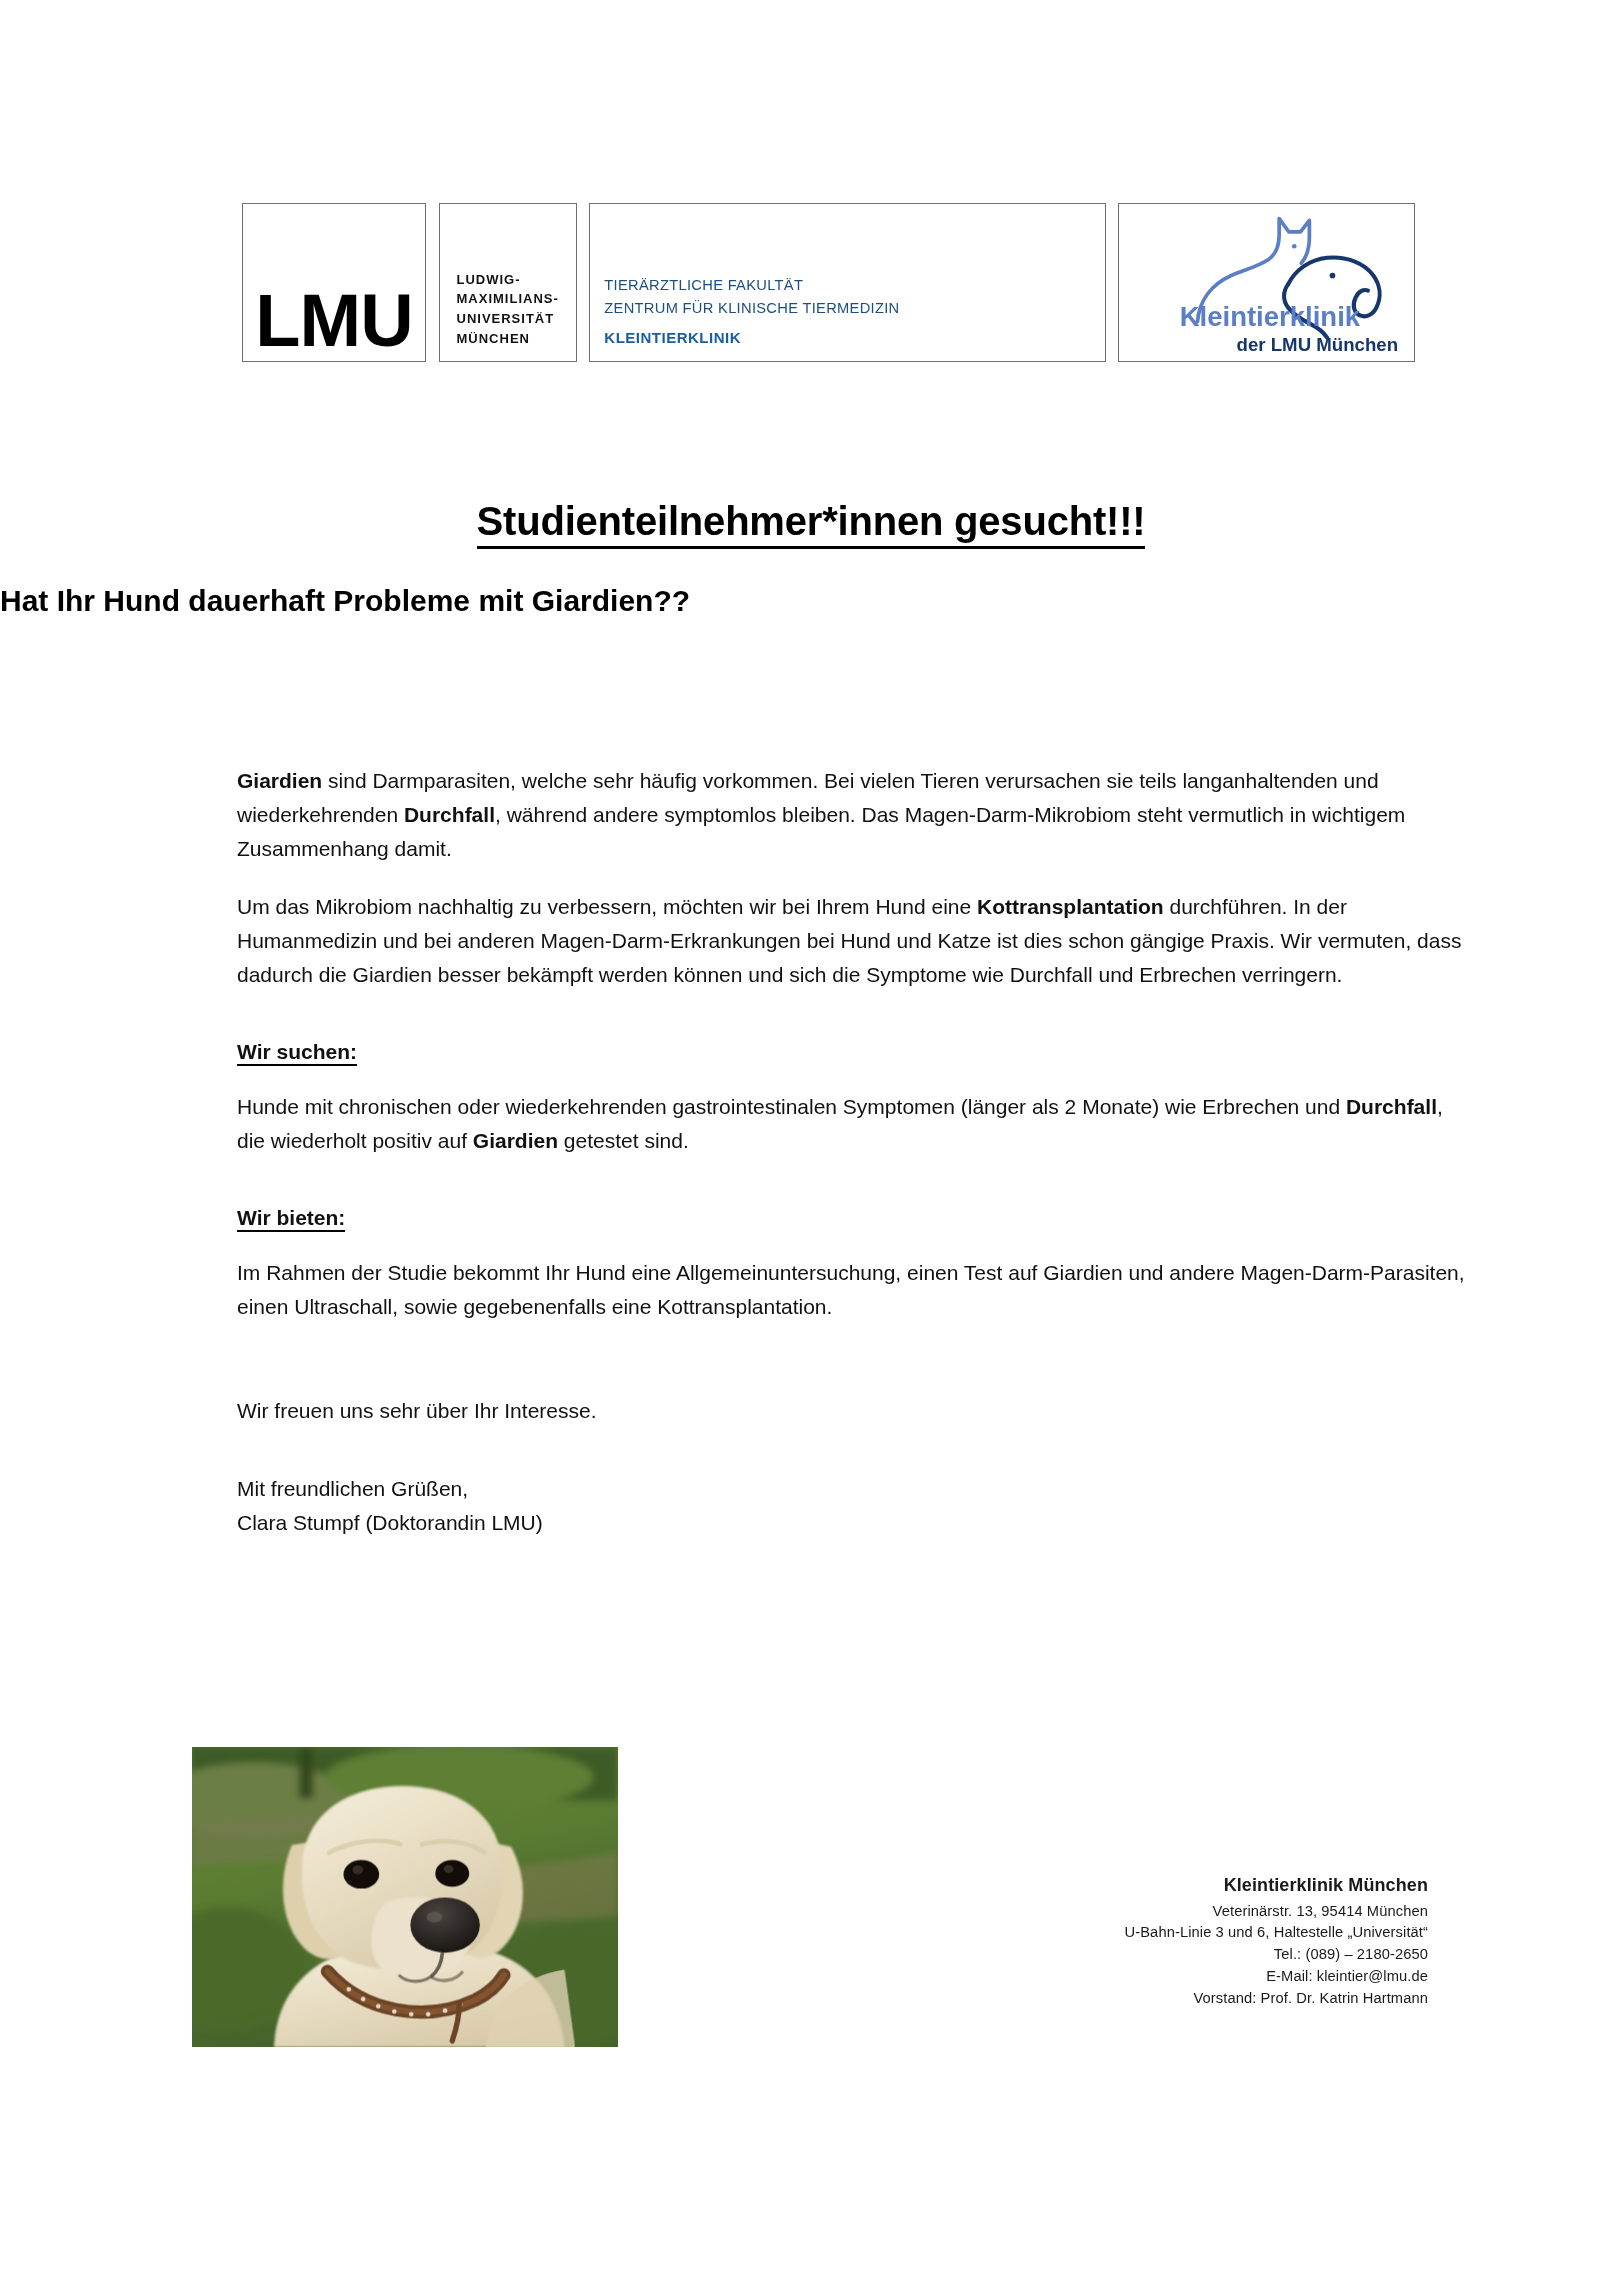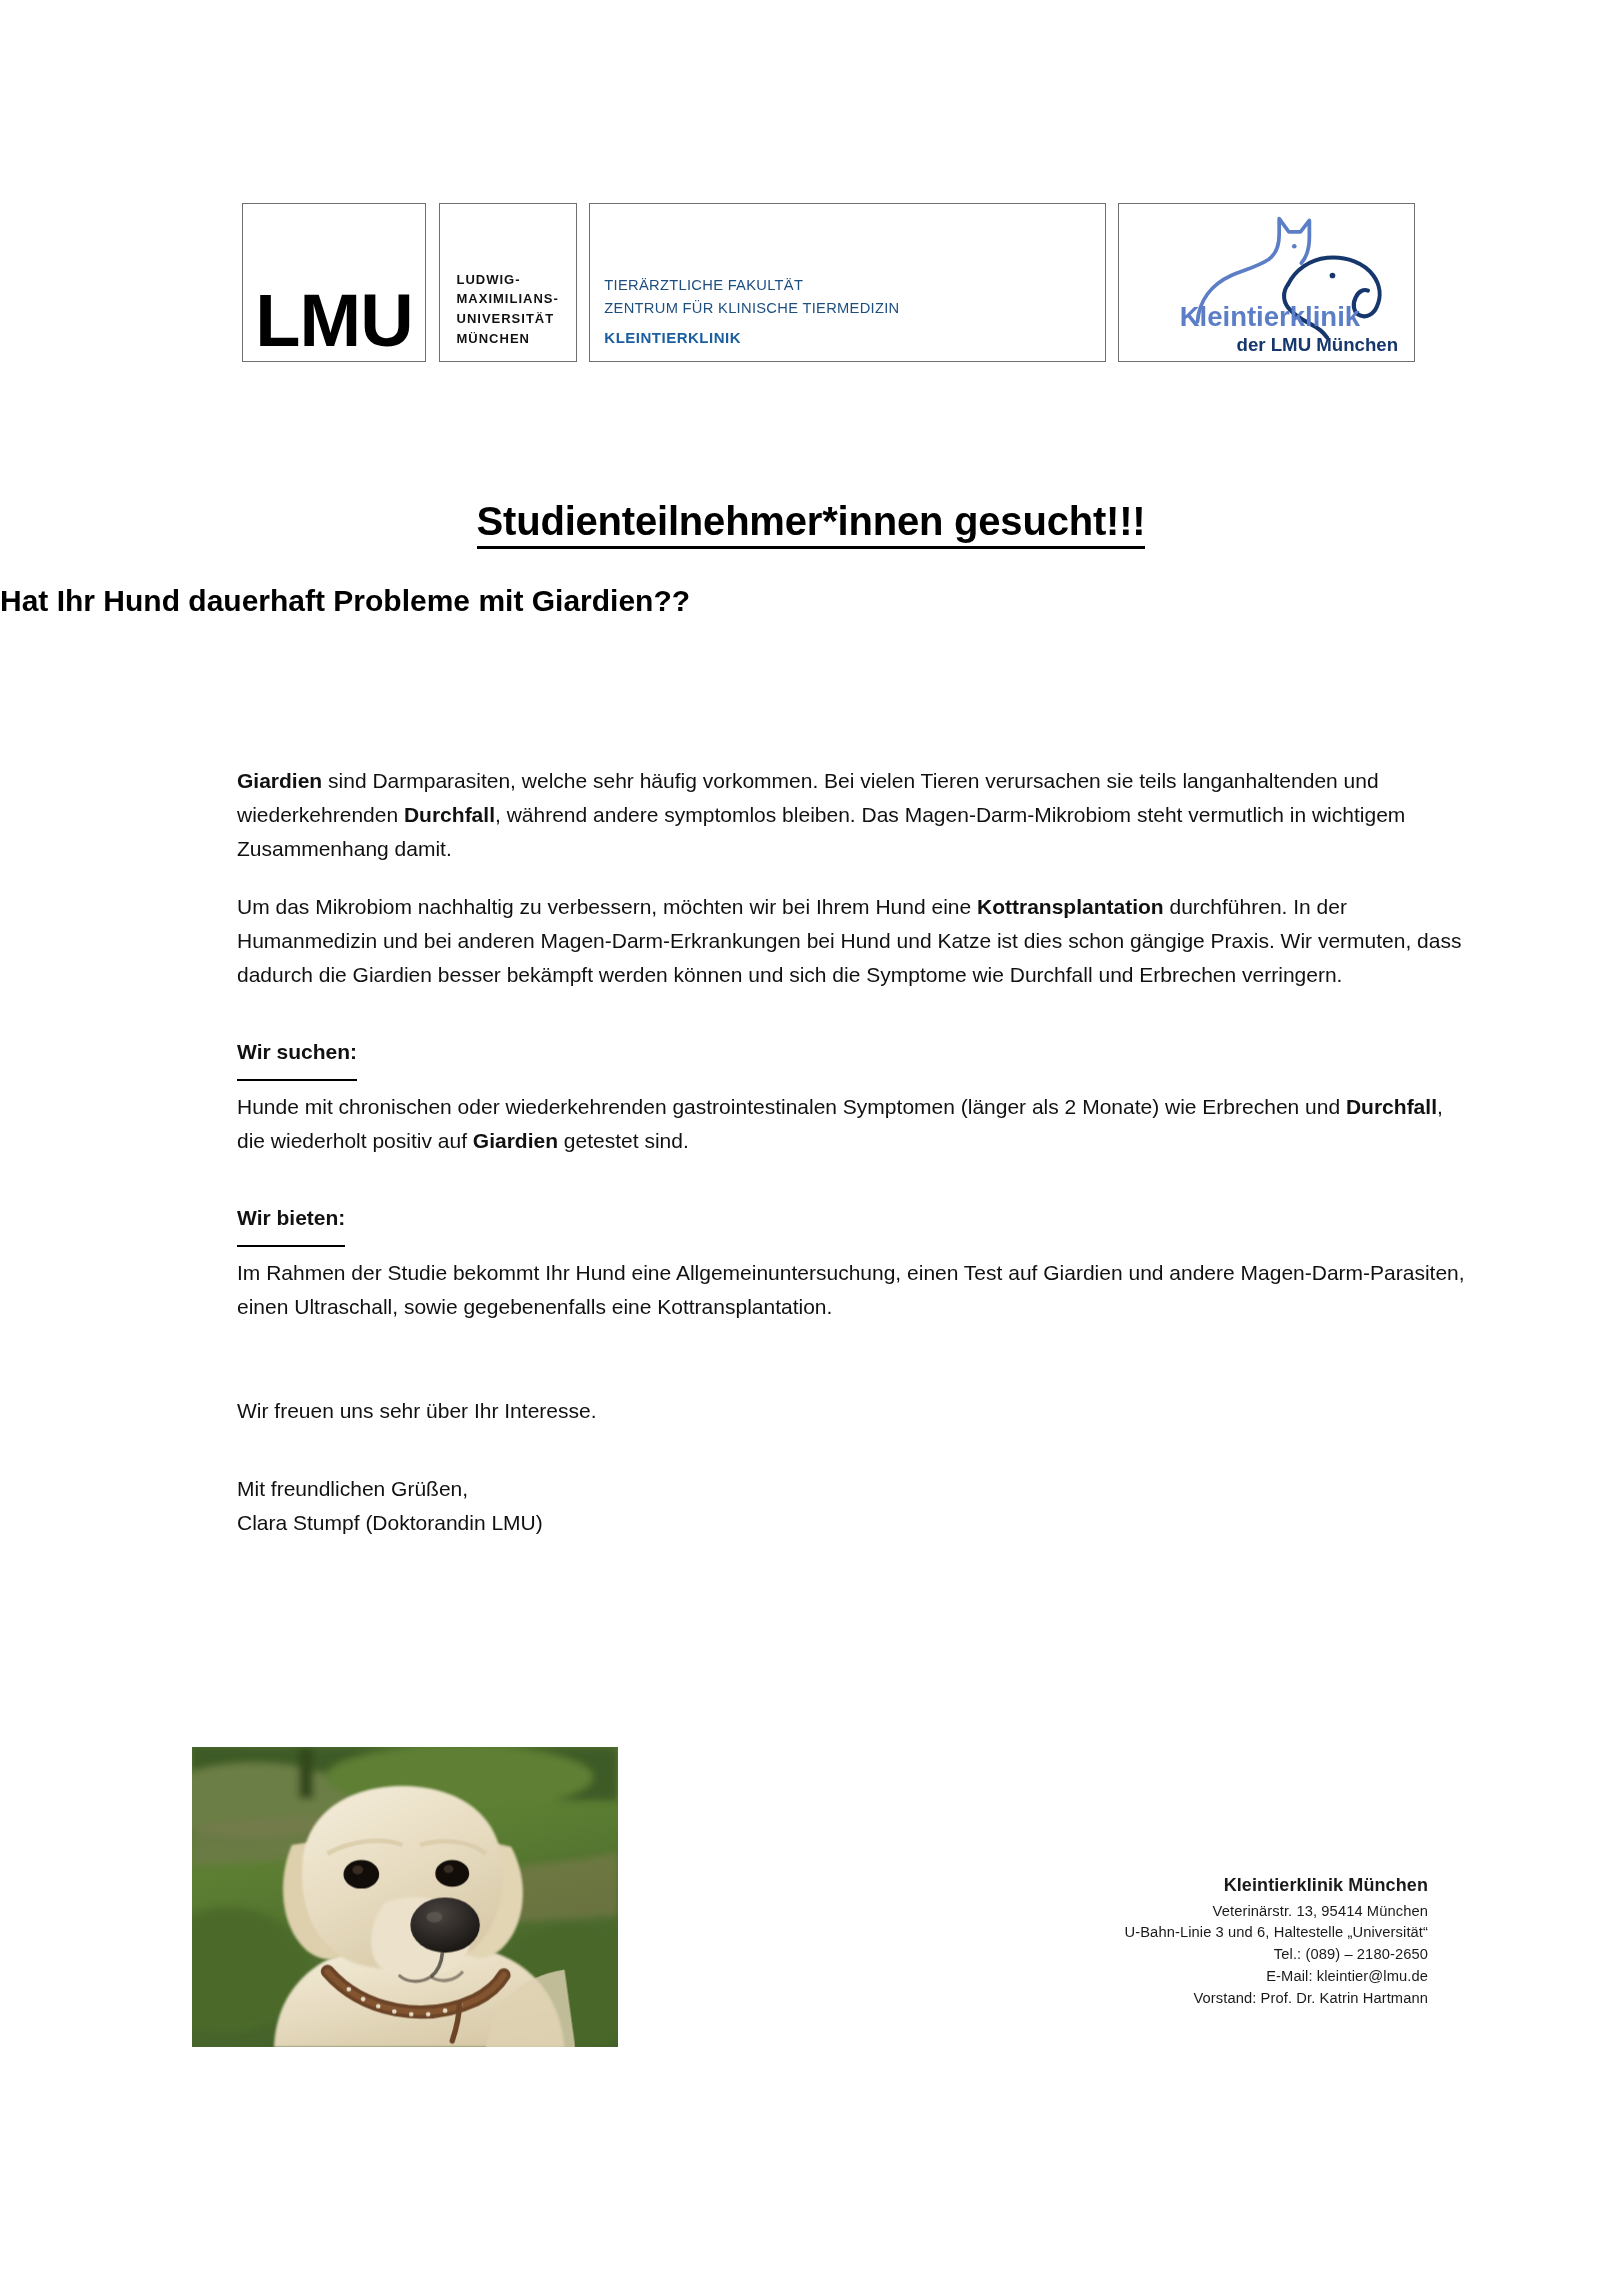--- a/index.html
+++ b/index.html
@@ -153,21 +153,21 @@
   h3.sec-head {
     margin: 0 0 23px 0;
     font-family: "Liberation Sans", sans-serif;
     font-size: 21px;
     font-weight: 700;
     line-height: 1.5;
     color: #111111;
   }
   h3.sec-head span {
     border-bottom: 2.2px solid #000;
-    padding-bottom: 16px;
+    padding-bottom: 1px;
   }
   .gap-lg { height: 46px; }
   .gap-md { height: 19.6px; }
 
   
   .photo {
     position: absolute;
     left: 192px;
     top: 1747px;
     width: 426px;

